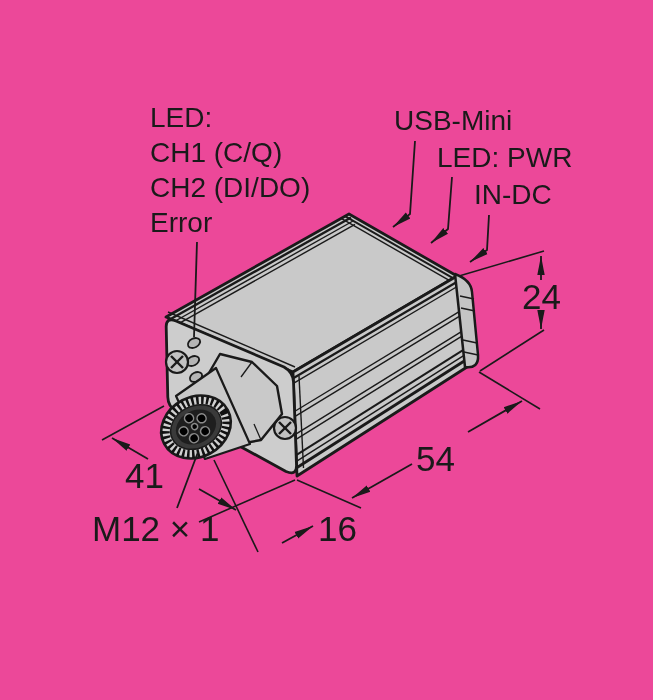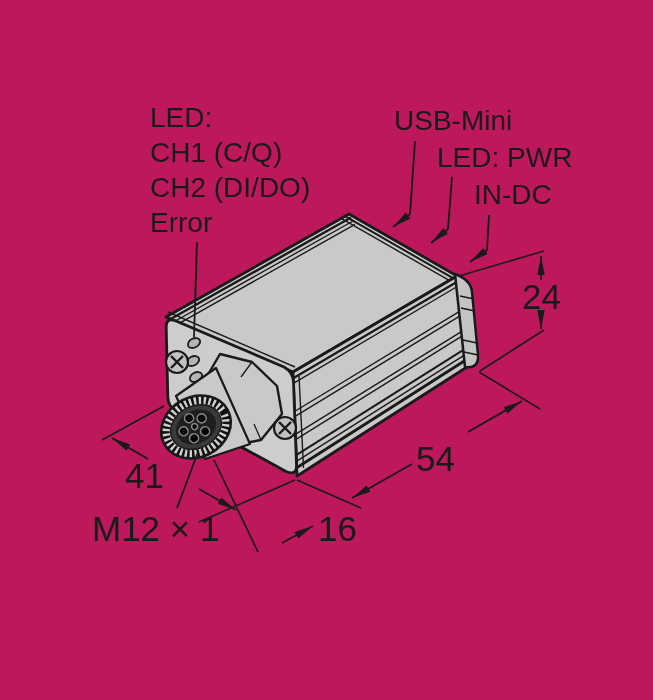--- a/index.html
+++ b/index.html
@@ -7,21 +7,21 @@
     padding: 0;
     background: #ffffff;
     width: 653px;
     height: 700px;
     overflow: hidden;
   }
   .stage {
     position: relative;
     width: 653px;
     height: 700px;
-    background: #be185d;
+    background: #ec4899;
   }
   svg { display: block; }
   .lbl {
     font-family: "Liberation Sans", "DejaVu Sans", sans-serif;
     font-size: 28px;
     fill: #1a1a1a;
   }
   .dim {
     font-family: "Liberation Sans", "DejaVu Sans", sans-serif;
     font-size: 35px;

